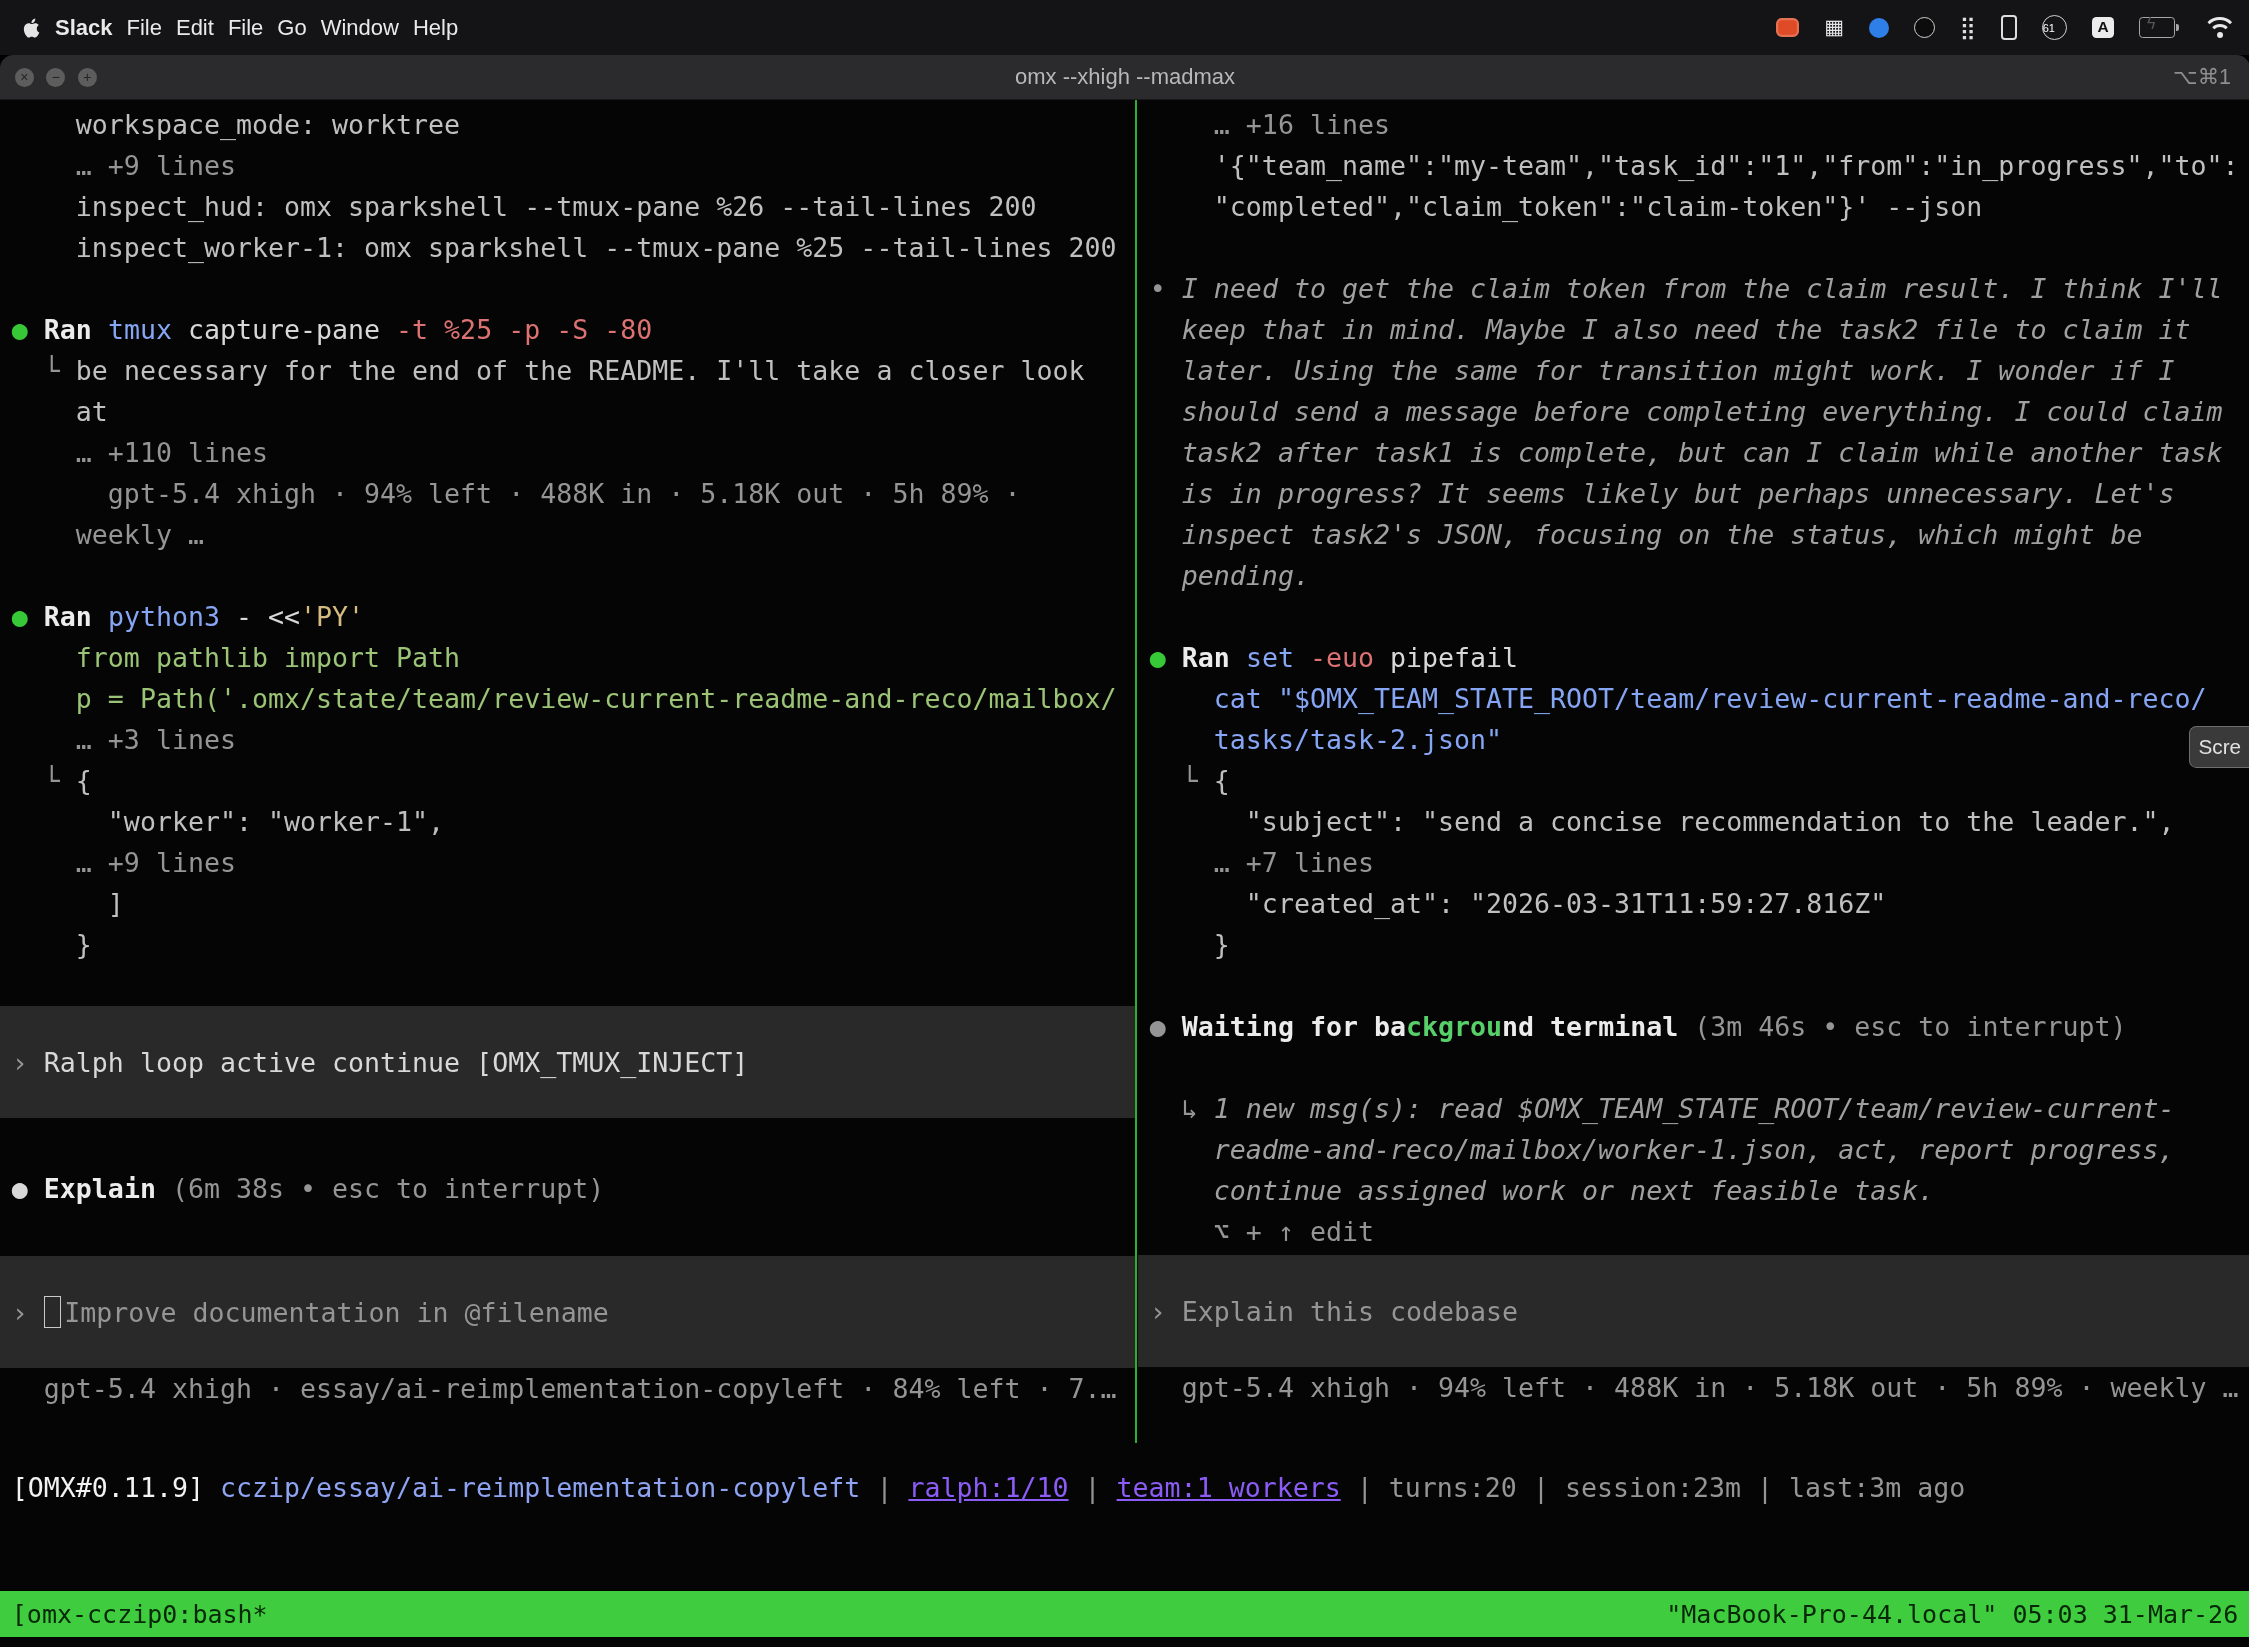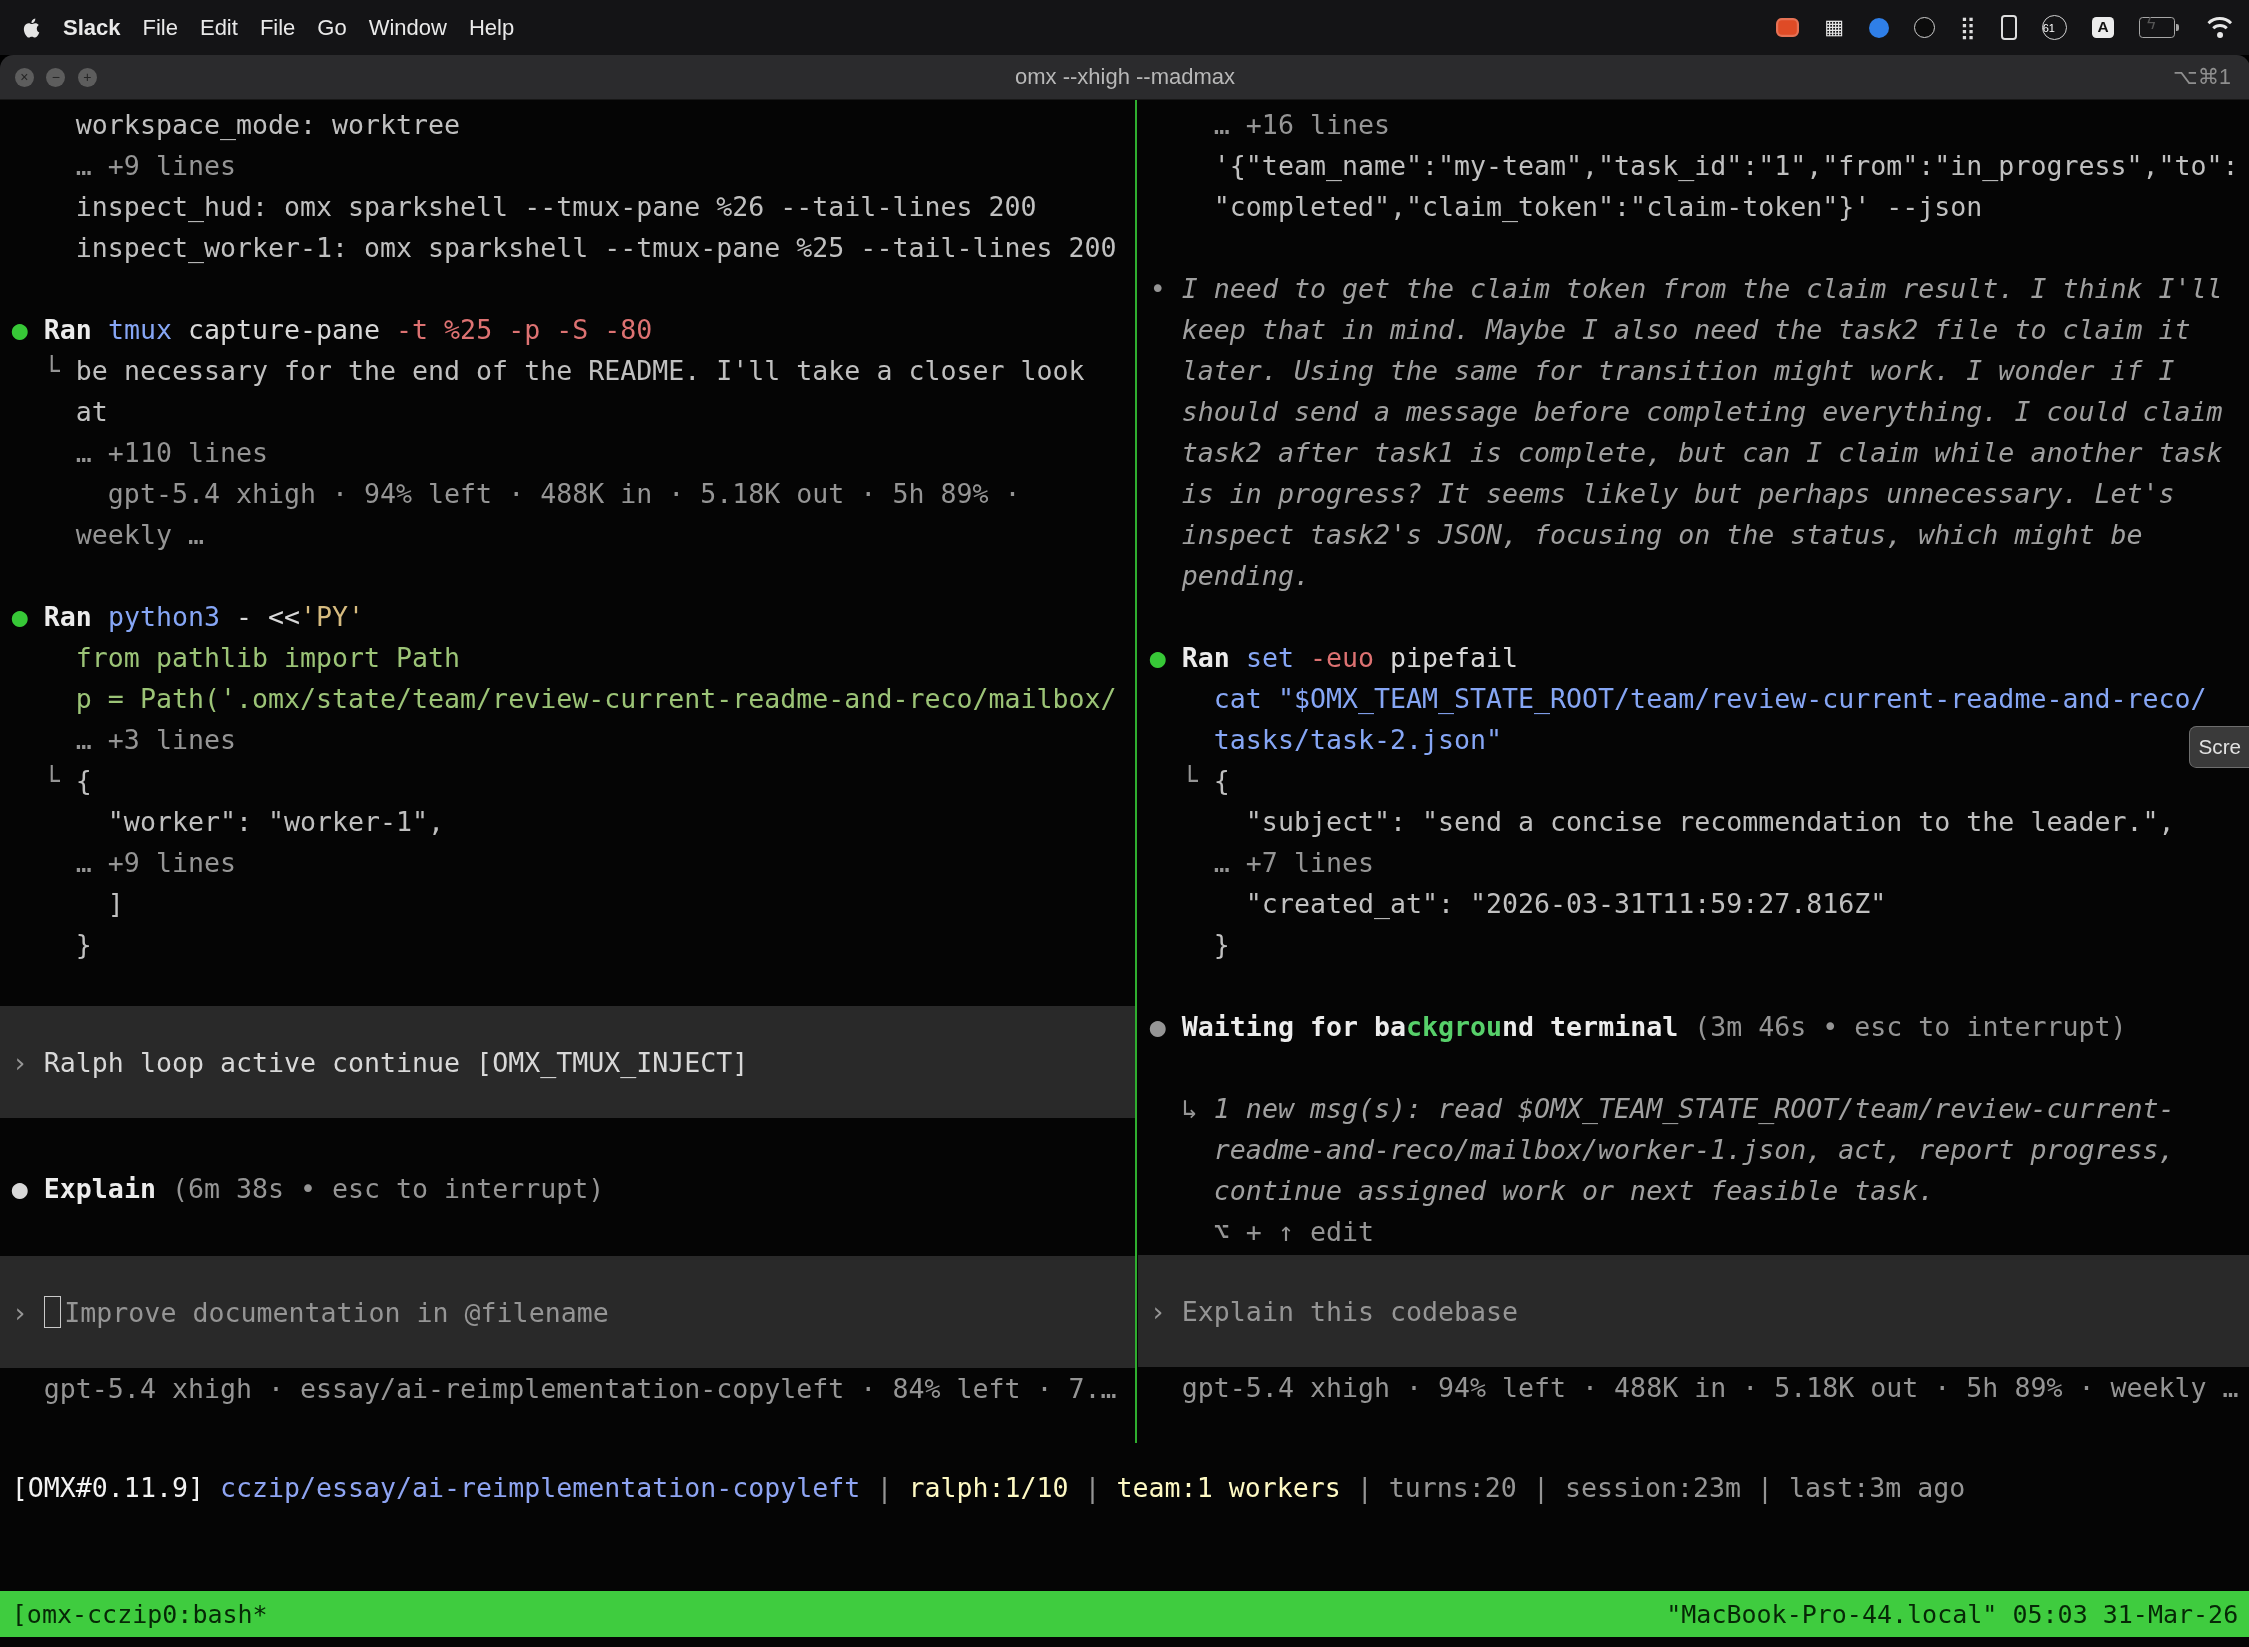--- a/index.html
+++ b/index.html
@@ -1,21 +1,21 @@
 <!DOCTYPE html>
 <html style="font-size:11.8px"><head>
 <meta charset="utf-8">
 <style>
   html,body{margin:0;padding:0;background:#000;}
   .screen{position:relative;width:2250px;height:1648px;background:#000;overflow:hidden;
           font-family:"Liberation Sans","DejaVu Sans",sans-serif;}
   
   .menubar{position:absolute;top:0;left:0;right:0;height:55px;background:#141416;
            display:flex;align-items:center;justify-content:space-between;z-index:50;}
-  .mb-left{display:flex;align-items:center;gap:22px;padding-left:22px;color:#e9e9e9;font-size:22px;}
+  .mb-left{display:flex;align-items:center;gap:14px;padding-left:22px;color:#e9e9e9;font-size:22px;}
   .mb-item{cursor:default;}
   .mb-app{font-weight:bold;}
   .apple svg{display:block;}
   .mb-right{display:flex;align-items:center;gap:25px;padding-right:14.8px;color:#e6e6e6;}
   .rec{width:23.6px;height:19px;border-radius:5.9px;background:#df4b26;box-shadow:inset 0 0 0 2.2px rgba(255,255,255,.22);}
   .gridg{font-size:20.7px;color:#e3e3e3;line-height:1;}
   .bluec{width:20px;height:20px;border-radius:50%;background:#2f7fe8;}
   .darkc{width:19px;height:19px;border-radius:50%;background:#0c0c0c;border:1.5px solid #cfcfcf;}
   .dotsg{font-size:22px;color:#dedede;line-height:1;}
   .phone{width:11.8px;height:20.7px;border:2.2px solid #dedede;border-radius:3.7px;}
@@ -59,21 +59,21 @@
   .s-cmd{color:#86a6f5;}
   .s-flag{color:#dd7272;}
   .s-code{color:#9cc477;}
   .s-str{color:#d6bb7f;}
   .s-txt{color:#d8d8d8;}
   .s-out{color:#c0c0c0;}
   .s-dim{color:#959595;}
   .s-it{color:#a0a0a0;font-style:italic;}
   .s-hudver{color:#f2f2f2;font-weight:normal;}
   .s-hudpath{color:#8ea4f2;}
-  .s-hudg{color:#fef9c3;}
+  .s-hudg{color:#8b5cf6;text-decoration:underline;}
   .s-cursor{display:inline-block;width:14.8px;height:29.5px;border:1.5px solid #c9c9c9;vertical-align:-5.9px;margin-right:3.7px;}
   
   #hud-line{position:absolute;left:0;right:0;top:1367px;font-size:26.6px;}
   .tmuxbar{position:absolute;left:0;right:0;top:1491px;height:46px;background:#3fcc3f;color:#062806;
            display:flex;align-items:center;justify-content:space-between;padding:0 11.8px;box-sizing:border-box;
            font-size:25px;}
   .overlay{position:absolute;right:0;top:626px;height:40px;background:#3a3a3a;border:1.5px solid #6e6e6e;border-right:none;
            border-radius:7.4px 0 0 7.4px;display:flex;align-items:center;padding:0 8.9px;color:#e2e2e2;
            font-family:Liberation Sans, sans-serif;font-size:20.7px;z-index:40;}
 </style>

